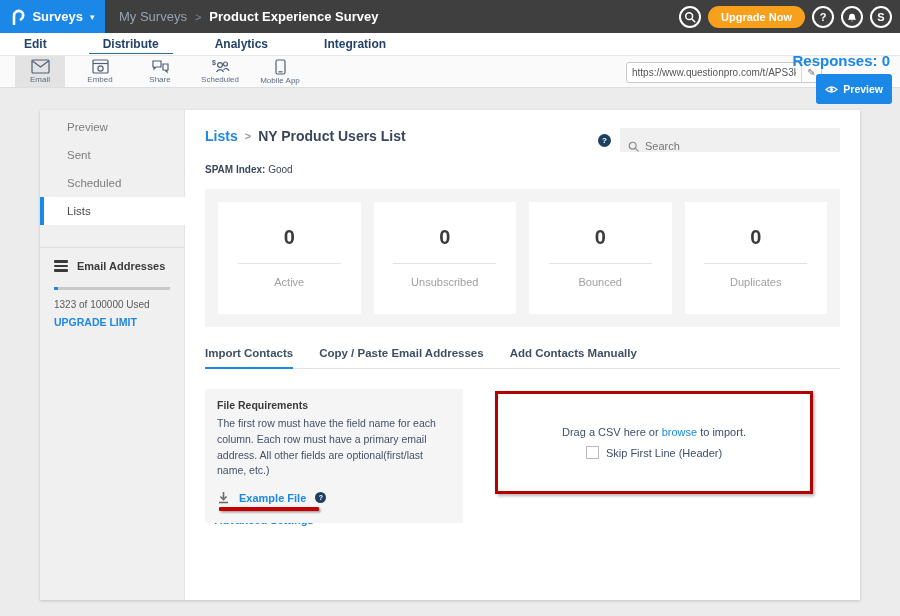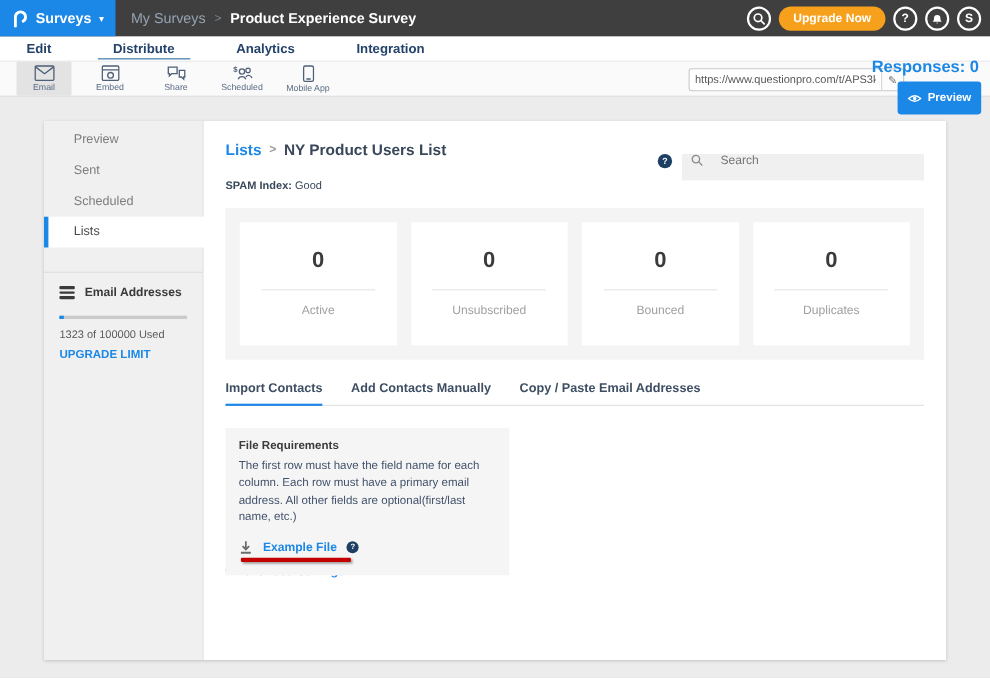--- a/index.html
+++ b/index.html
@@ -59,21 +59,21 @@
 
   
   .main { position:absolute; left:145px; top:0; right:0; bottom:0; padding:18px 20px 0 20px; }
   .main-head { position:relative; height:26px; }
   .crumb { font-size:14px; font-weight:600; display:flex; align-items:center; gap:7px; }
   .crumb .c-parent { color:#1b87e6; cursor:pointer; }
   .crumb .c-sep { color:#999; font-size:11px; }
   .crumb .c-current { color:#39475a; }
   .head-right { position:absolute; right:0; top:0; display:flex; align-items:center; gap:9px; }
   .qmark { width:13px; height:13px; border-radius:50%; background:#1d3f61; color:#fff; font-size:8px; font-weight:700; display:flex; align-items:center; justify-content:center; cursor:pointer; }
-  .searchbox { width:220px; height:24px; background:#f0f0f0; display:flex; align-items:flex-start; gap:16px; padding:0 8px;margin-top:12px; }
+  .searchbox { width:220px; height:24px; background:#f0f0f0; display:flex; align-items:flex-end; gap:6px; padding:0 8px; }
   .searchbox input { flex:1; border:none; outline:none; background:transparent; font-size:11px; color:#444; font-family:"Liberation Sans", sans-serif; }
   .spam-row { margin-top:10px; font-size:10px; color:#39475a; }
   .spam-label { font-weight:700; }
 
   .stats-strip { margin-top:14px; background:#f4f4f4; padding:13px; display:flex; gap:13px; }
   .stat-card { flex:1; background:#fff; text-align:center; padding:24px 0 26px; cursor:pointer; }
   .stat-value { font-size:20px; font-weight:700; color:#3b3b3b; }
   .stat-div { width:72%; border-top:1px solid #e3e3e3; margin:14px auto 12px; }
   .stat-label { font-size:11px; color:#a0a0a0; }
 
@@ -275,40 +275,49 @@
         </div>
         <div class="stat-card">
           <div class="stat-value">0</div>
           <div class="stat-div"></div>
           <div class="stat-label">Duplicates</div>
         </div>
       </div>
 
       <div class="tabs">
         <span class="tab active">Import Contacts</span>
+        <span class="tab">Copy / Paste Email Addresses</span>
         <span class="tab">Add Contacts Manually</span>
-        <span class="tab">Copy / Paste Email Addresses</span>
       </div>
 
       <div class="import-row">
         <div class="filereq">
           <div class="fr-title">File Requirements</div>
           <div class="fr-body">The first row must have the field name for each column. Each row must have a primary email address. All other fields are optional(first/last name, etc.)</div>
           <div class="fr-example">
             <svg width="13" height="13" viewBox="0 0 13 13">
                 <line x1="6.5" y1="1" x2="6.5" y2="8" stroke="#6b6b6b" stroke-width="1.6"></line>
                 <path d="M3.5 5.5 L6.5 8.5 L9.5 5.5" fill="none" stroke="#6b6b6b" stroke-width="1.6"></path>
                 <line x1="2" y1="11.5" x2="11" y2="11.5" stroke="#6b6b6b" stroke-width="1.6"></line>
               </svg>
             <span class="ex-label">Example File</span>
             <span class="qmark small">?</span>
           </div>
           <div class="red-underline"></div>
         </div>
 
+        <div class="dropzone">
+          <div class="dz-line1">
+            <span>Drag a CSV here or </span><span class="dz-browse">browse</span><span> to import.</span>
+          </div>
+          <div class="dz-line2">
+            <span class="dz-check"></span>
+            <span class="dz-chklabel">Skip First Line (Header)</span>
+          </div>
+        </div>
       </div>
 
       <div class="advanced">
         <span class="adv-caret">▾</span>
         <span>Advanced Settings</span>
       </div>
 
     </div>
   </div>
 </div>

